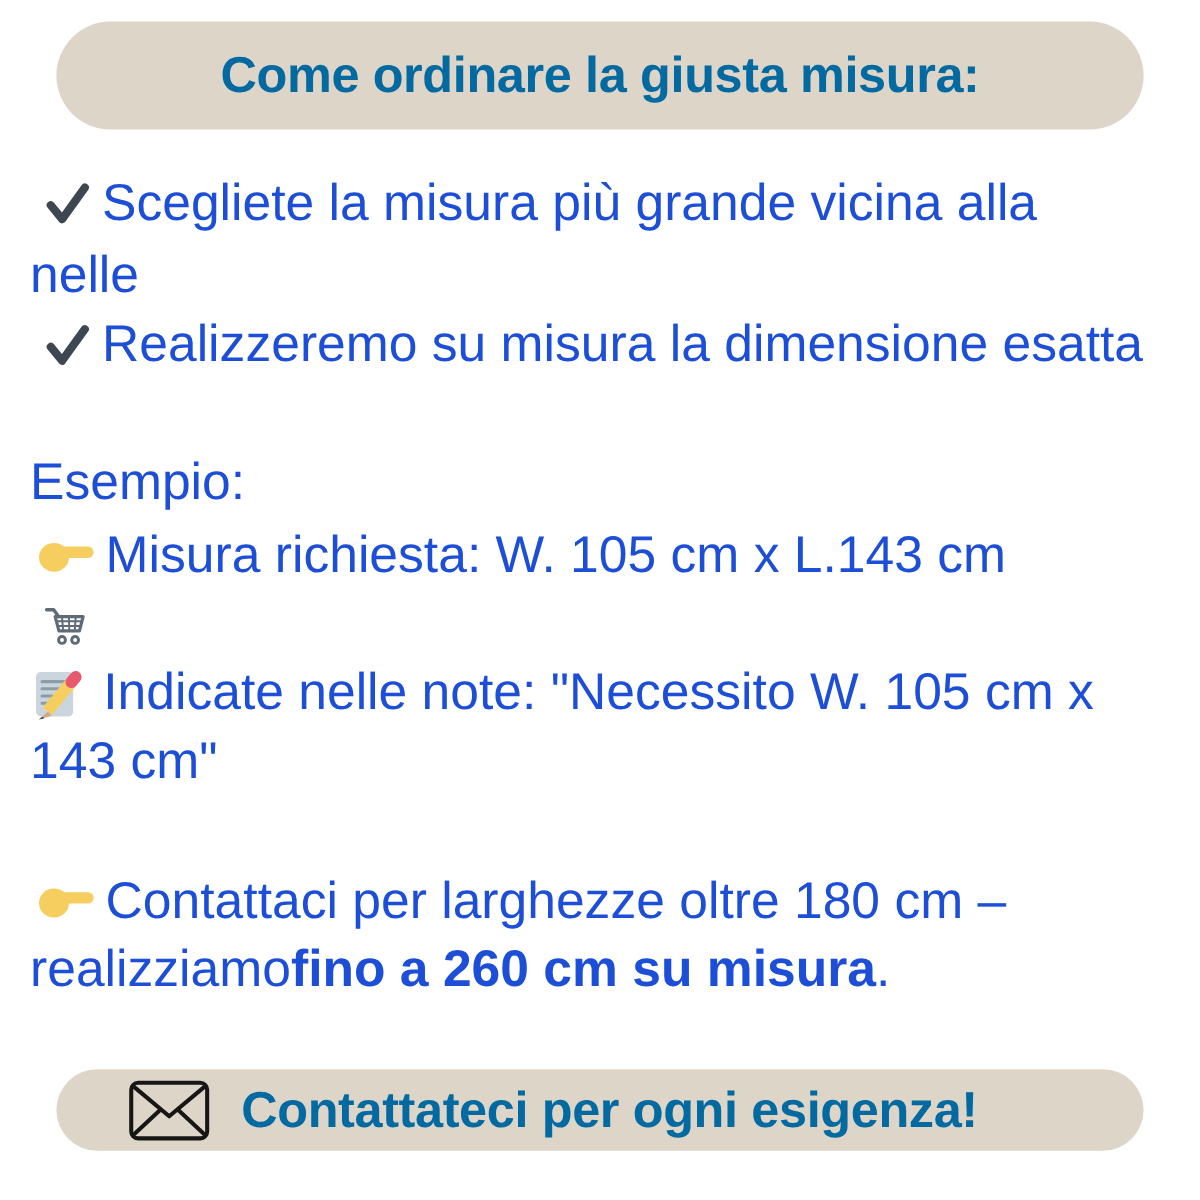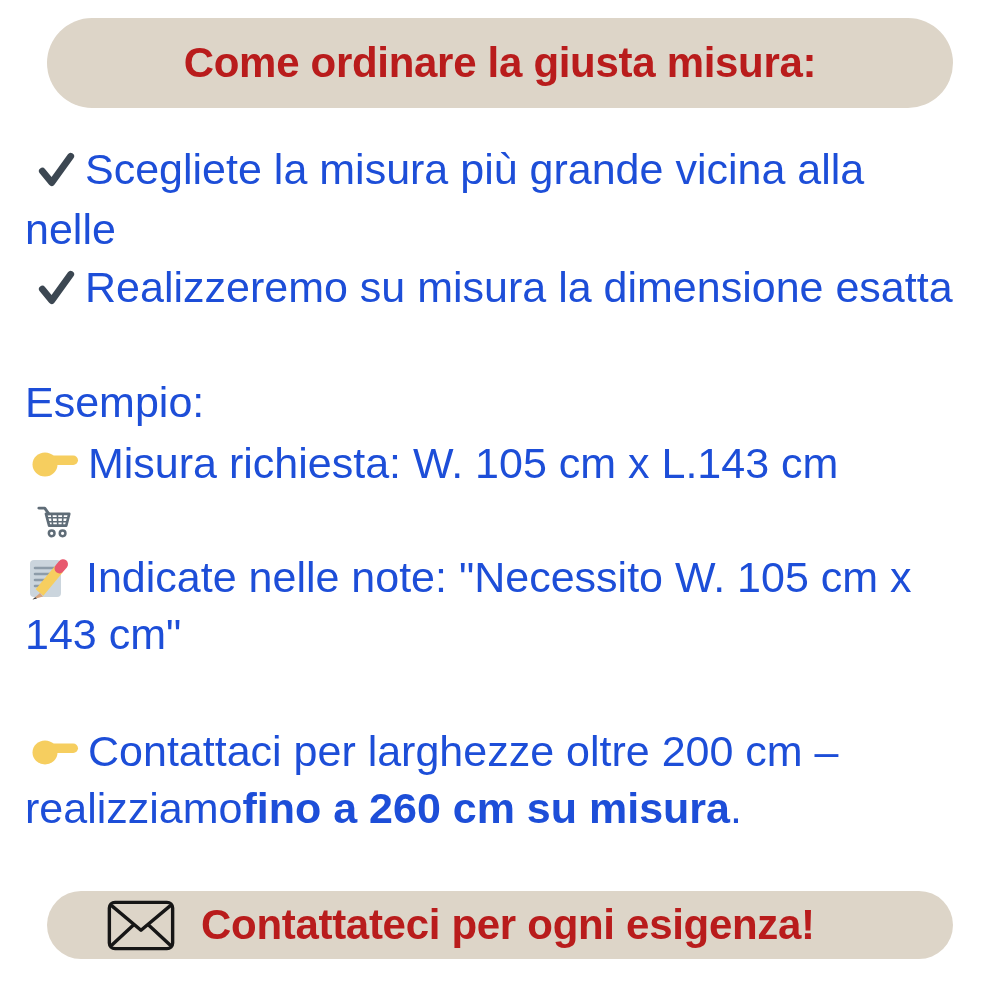--- a/index.html
+++ b/index.html
@@ -13,21 +13,21 @@
   }
   .canvas{position:absolute;inset:0;width:1000px;height:1000px;}
   .banner{
     position:absolute;left:47px;width:906px;height:90px;
     background:#ddd5c8;border-radius:45px;
     display:flex;align-items:center;justify-content:center;
     box-sizing:border-box;
   }
   .banner.top{top:18px;}
   .banner.bottom{top:891px;height:68px;border-radius:44px;justify-content:flex-start;padding-left:60px;}
-  .banner-text{font-weight:700;font-size:42px;letter-spacing:-0.3px;color:#b91c1c;white-space:nowrap;}
+  .banner-text{font-weight:700;font-size:42px;letter-spacing:-0.3px;color:#0369a1;white-space:nowrap;}
   .banner.bottom .banner-text{margin-left:26px;}
   .row{
     position:absolute;left:25px;height:58px;
     display:flex;align-items:center;
     font-size:43px;line-height:1.15;white-space:nowrap;color:#1d4ed8;
   }
   .icon{display:flex;align-items:center;justify-content:center;flex:0 0 auto;}
   .icon.check{width:42px;margin-left:10px;margin-right:8px;}
   .icon.finger{width:48px;margin-left:6px;margin-right:9px;}
   .icon.cart{width:40px;margin-left:10px;margin-right:9px;}
@@ -111,21 +111,21 @@
     <span>143 cm"</span>
   </div>
 
   <div class="row" style="top:723px">
     <span class="icon finger">
       <svg width="48" height="34" viewBox="0 0 48 34">
         <rect x="12" y="8.5" width="35" height="9.5" rx="4.75" fill="#f6ce5f"></rect>
         <ellipse cx="14" cy="17.5" rx="12.5" ry="12" fill="#f6ce5f"></ellipse>
       </svg>
     </span>
-    <span>Contattaci per larghezze oltre 200 cm –</span>
+    <span>Contattaci per larghezze oltre 180 cm –</span>
   </div>
 
   <div class="row" style="top:780px">
     <span>realizziamo </span>
       <span class="bold">fino a 260 cm su misura</span>
       <span>.</span>
   </div>
 
   <div class="banner bottom">
     <span class="icon envelope">

